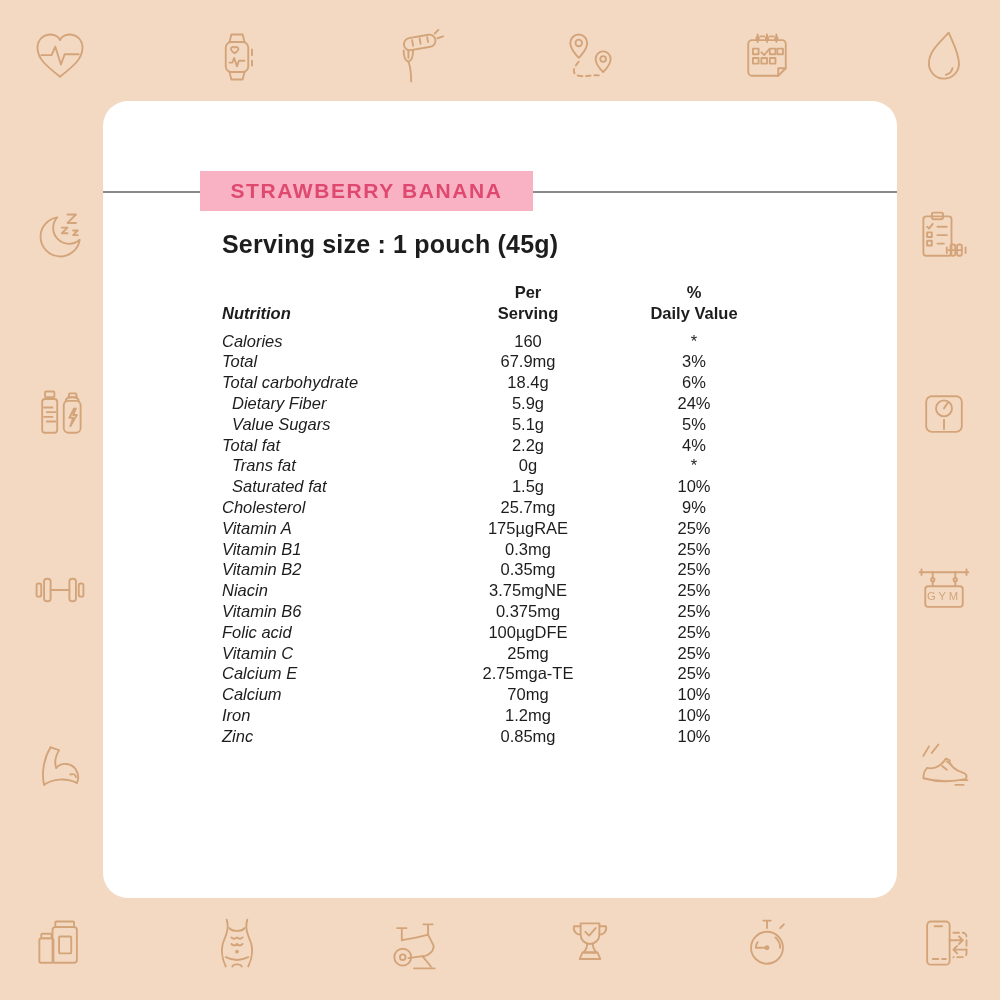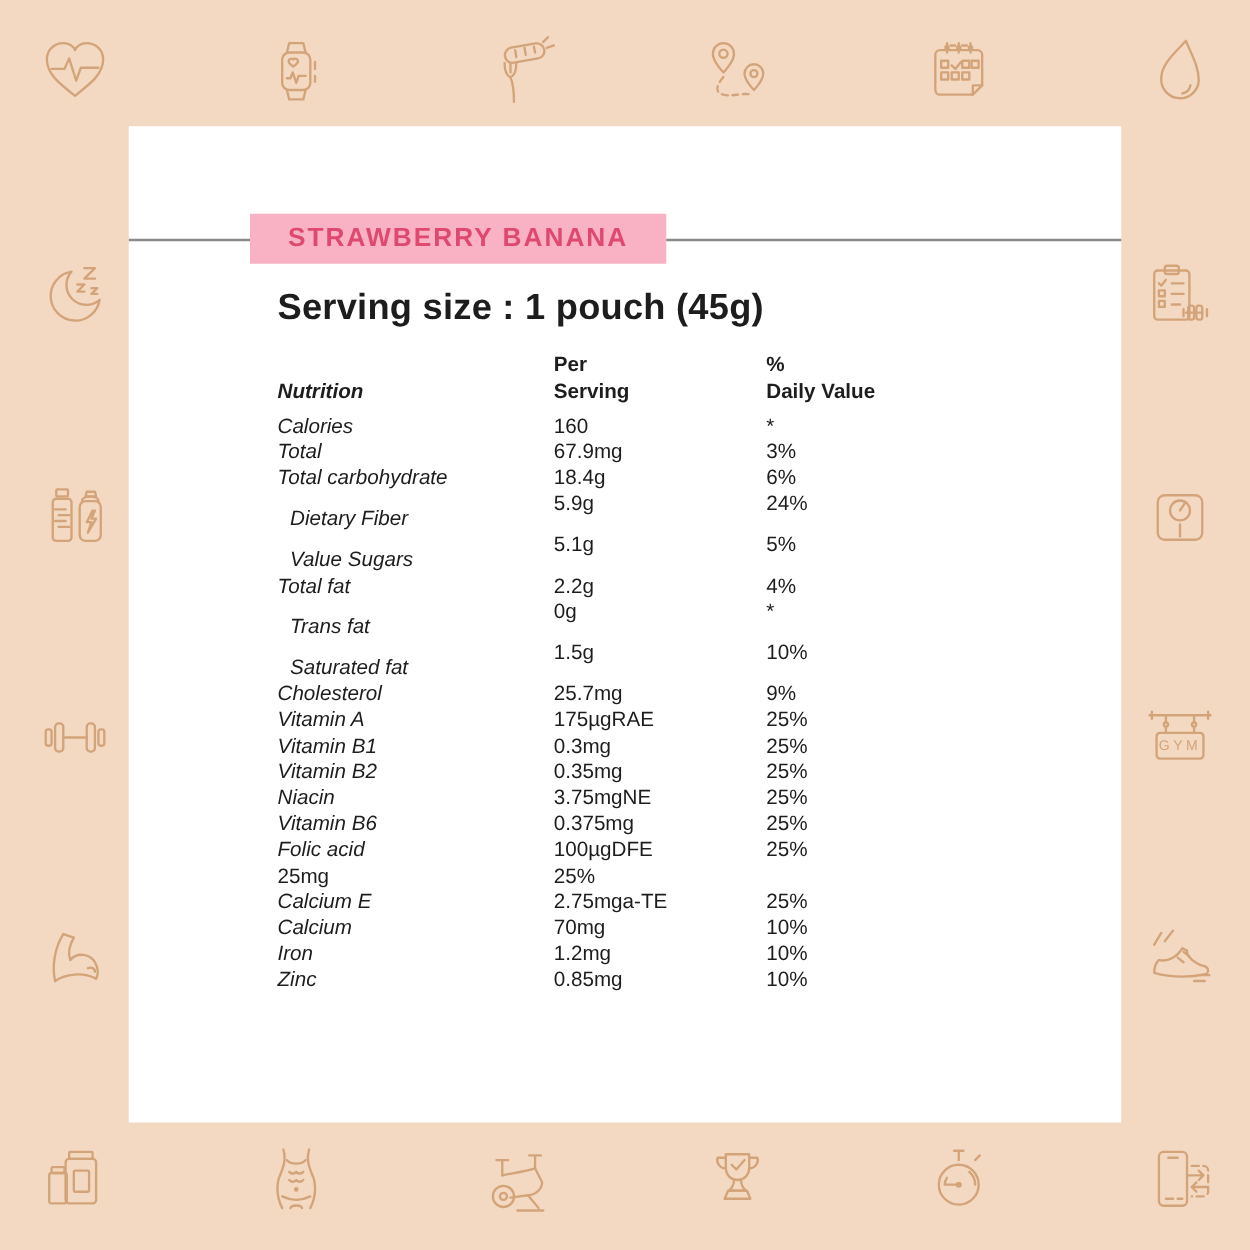--- a/index.html
+++ b/index.html
@@ -5,32 +5,32 @@
   :root{
     --bg:#f3d9c1; --icon:#d2a176; --card:#ffffff; --line:#8a8a8a;
     --badge-bg:#f9b2c4; --badge-fg:#e0496f; --ink:#1d1d1d;
   }
   *{margin:0;padding:0;box-sizing:border-box;}
   html,body{width:1000px;height:1000px;}
   body{position:relative;background:var(--bg);font-family:"Liberation Sans",sans-serif;color:var(--ink);overflow:hidden;}
   .icon{position:absolute;width:60px;height:60px;}
   .icon svg{width:100%;height:100%;stroke:var(--icon);fill:none;stroke-width:2;stroke-linecap:round;stroke-linejoin:round;opacity:.95;}
   .icon svg text{stroke:none;fill:var(--icon);font-family:"Liberation Sans",sans-serif;}
-  .card{position:absolute;left:103px;top:101px;width:794px;height:797px;background:var(--card);}
+  .card{position:absolute;left:103px;top:101px;width:794px;height:797px;background:var(--card);border-radius:25px;}
   .rule{position:absolute;left:0;top:90px;width:100%;height:2px;background:var(--line);}
   .badge{position:absolute;left:97px;top:70px;width:333px;height:40px;background:var(--badge-bg);
          color:var(--badge-fg);display:flex;align-items:center;justify-content:center;
          font-weight:700;font-size:21px;letter-spacing:1.6px;}
-  .serving{position:absolute;left:119px;top:129px;font-size:29px;font-weight:700;letter-spacing:.2px;}
+  .serving{position:absolute;left:119px;top:129px;font-size:25px;font-weight:700;letter-spacing:.2px;}
   .ntable{position:absolute;left:119px;top:181px;width:553px;font-size:16.5px;}
   .trow{display:grid;grid-template-columns:221px 170px 162px;line-height:20.8px;}
   .thead{font-weight:700;}
   .t-label{text-align:left;white-space:nowrap;font-style:italic;}
-  .t-label.indent{padding-left:10px;margin-top:12px;}
-  .t-val,.t-dv{text-align:left;white-space:nowrap;}
+  .t-label.indent{padding-left:10px;}
+  .t-val,.t-dv{text-align:center;white-space:nowrap;}
   .hgap{height:7px;}
 </style>
 </head>
 <body>
 
 <div class="icon" style="left:30px;top:27px;">
   <svg viewBox="0 0 64 64">
       <path d="M32 53C18 42 8 34 8 22 8 13 15 8 22 8c5 0 9 3 10 6 1-3 5-6 10-6 7 0 14 5 14 14 0 12-10 20-24 31Z"></path>
       <polyline points="12,30 23,30 27,21 33,40 37,29 52,29"></polyline>
     </svg>
@@ -331,20 +331,21 @@
     <span class="t-dv">25%</span>
   </div>
 
   <div class="trow">
     <span class="t-label">Folic acid</span>
     <span class="t-val">100µgDFE</span>
     <span class="t-dv">25%</span>
   </div>
 
   <div class="trow">
+    <span class="t-label">Vitamin C</span>
     <span class="t-val">25mg</span>
     <span class="t-dv">25%</span>
   </div>
 
   <div class="trow">
     <span class="t-label">Calcium E</span>
     <span class="t-val">2.75mga-TE</span>
     <span class="t-dv">25%</span>
   </div>
 

